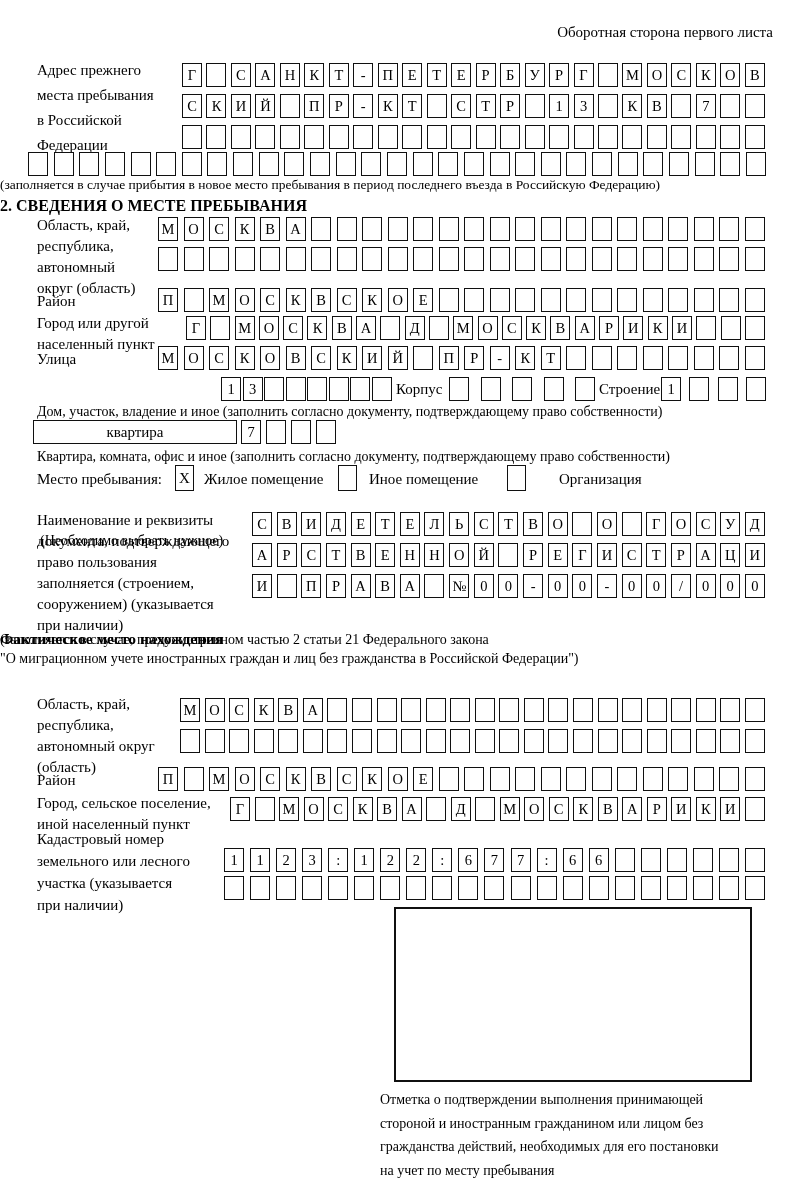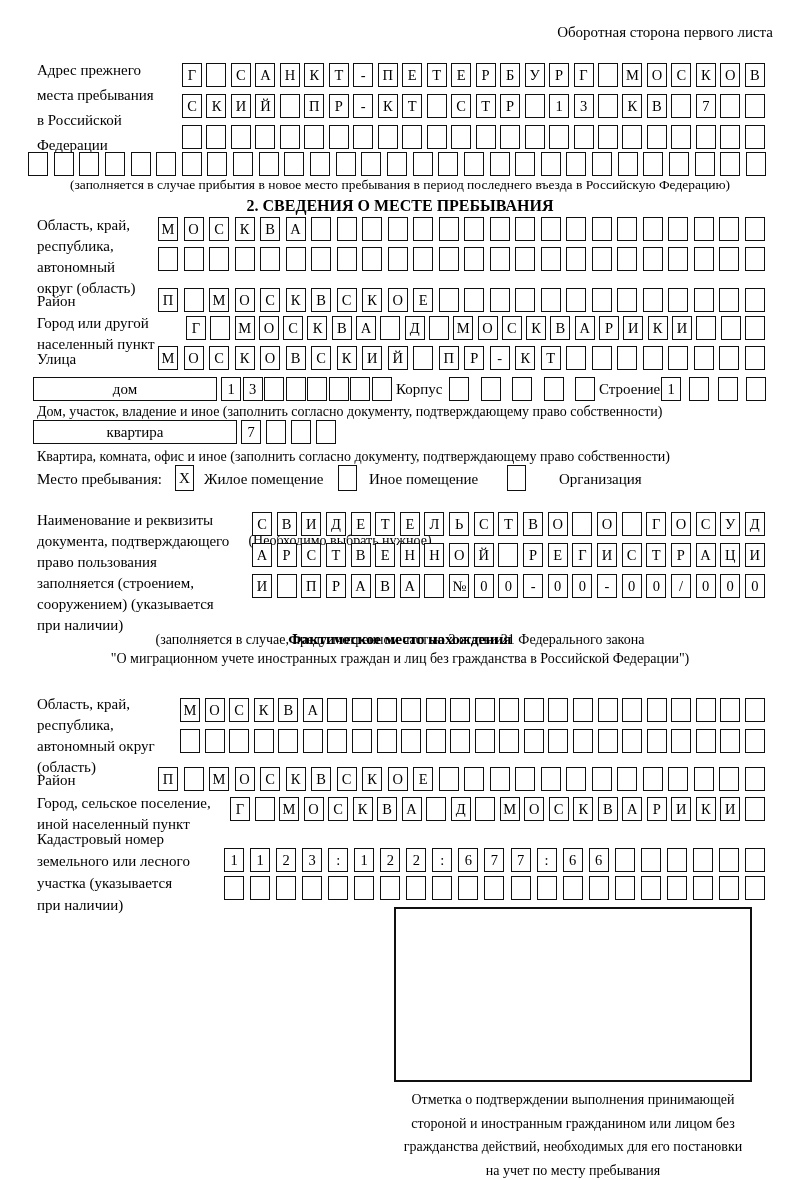--- a/index.html
+++ b/index.html
@@ -10,21 +10,21 @@
   .lbl{font-size:15px;line-height:25px;}
   .lbl-tight{font-size:15px;line-height:21px;}
   .pre{white-space:pre-line;}
   .cells{display:flex;justify-content:space-between;}
   .cell{flex:0 0 20px;width:20px;height:24px;border:1.7px solid #101010;box-sizing:border-box;
         display:flex;align-items:center;justify-content:center;font-size:14.5px;background:#fff;}
   .wbox{height:24px;border:1.7px solid #101010;box-sizing:border-box;display:flex;
         align-items:center;justify-content:center;font-size:15px;background:#fff;}
   .chk{width:19px;height:26px;border:1.7px solid #101010;box-sizing:border-box;display:flex;
        align-items:center;justify-content:center;font-size:15px;background:#fff;}
-  .center{text-align:center;}
+  .center{}
   .bold{font-weight:bold;}
   .note{font-size:13.5px;}
   .note14{font-size:14px;}
   .stamp-box{border:2px solid #101010;box-sizing:border-box;background:#fff;}
 </style>
 </head>
 <body>
 
 <div class="page">
 
@@ -282,21 +282,20 @@
       <div class="cell"></div>
       <div class="cell"></div>
       <div class="cell"></div>
       <div class="cell"></div>
       <div class="cell"></div>
       <div class="cell"></div>
       <div class="cell"></div>
       <div class="cell"></div>
     </div>
 
-  <div class="abs wbox" style="left:33px;top:377px;width:184px;">дом</div>
   <div class="abs cells" style="left:221px;top:377px;width:171px;">
       <div class="cell">1</div>
       <div class="cell">3</div>
       <div class="cell"></div>
       <div class="cell"></div>
       <div class="cell"></div>
       <div class="cell"></div>
       <div class="cell"></div>
       <div class="cell"></div>
     </div>

